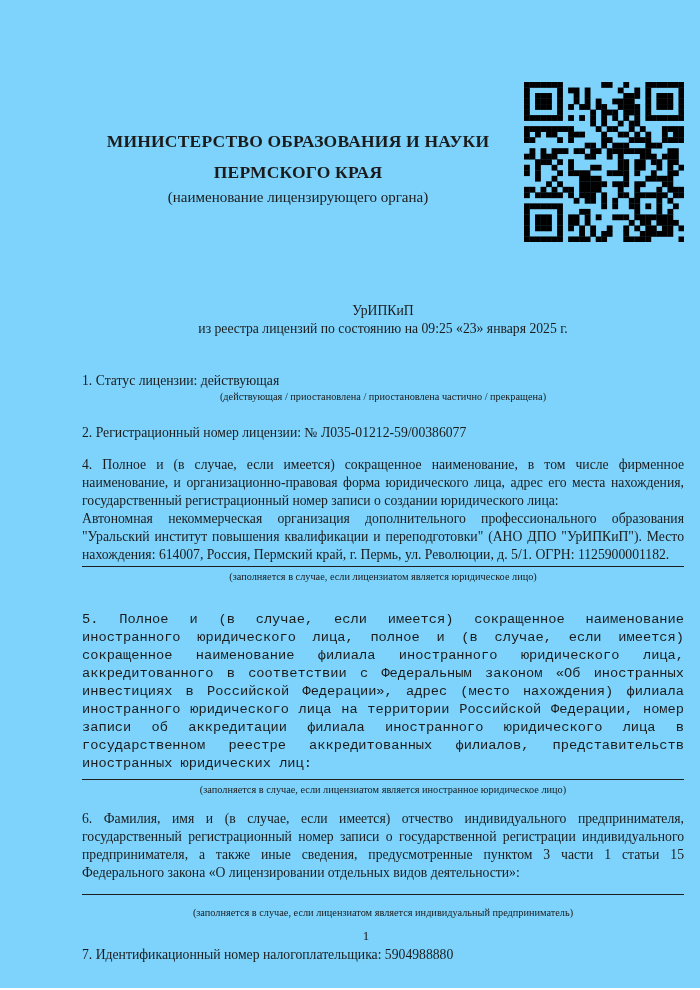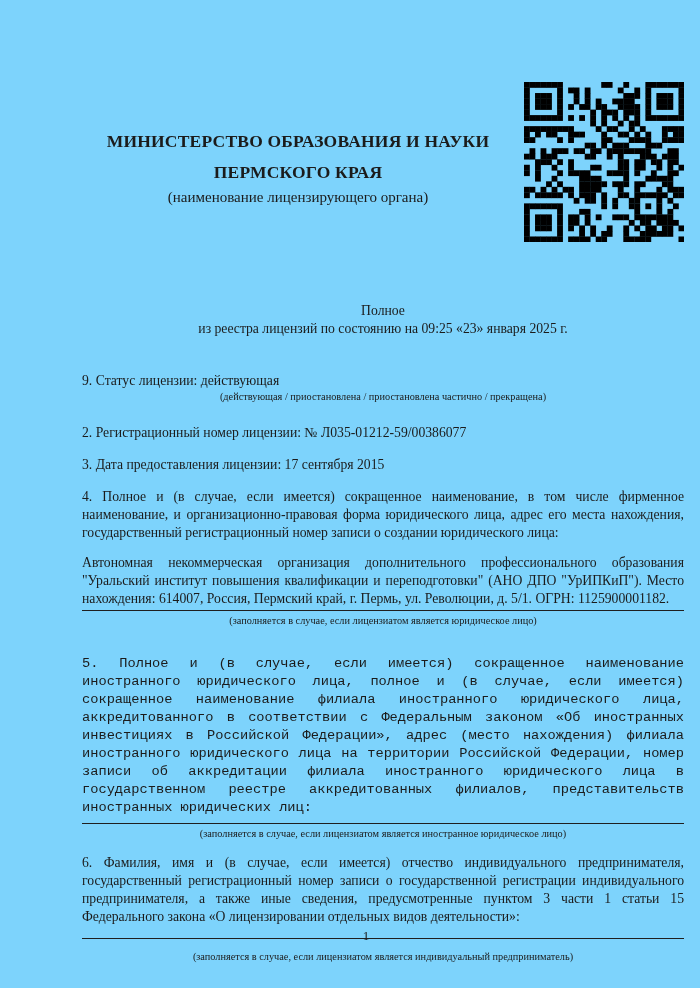--- a/index.html
+++ b/index.html
@@ -52,21 +52,21 @@
     text-align: center;
     font-size: 13.7px;
     line-height: 18px;
   }
   .content {
     margin-left: 65px;
     width: 602px;
     font-size: 13.7px;
     line-height: 18px;
   }
-  .item { text-align: left; margin-top: 12px; }
+  .item { text-align: left; }
   .just { text-align: justify; }
   .cap {
     font-size: 10.3px;
     line-height: 12px;
     text-align: center;
   }
   .rule {
     height: 0;
     border-top: 1.8px solid #1f1f1f;
   }
@@ -522,32 +522,31 @@
         <rect x="99.31" y="154.48" width="5.82" height="5.82"></rect>
         <rect x="104.83" y="154.48" width="5.82" height="5.82"></rect>
         <rect x="110.34" y="154.48" width="5.82" height="5.82"></rect>
         <rect x="115.86" y="154.48" width="5.82" height="5.82"></rect>
         <rect x="121.38" y="154.48" width="5.82" height="5.82"></rect>
         <rect x="154.48" y="154.48" width="5.82" height="5.82"></rect>
       </svg>
   </div>
 
   <div class="title-block">
-    <div>Полное</div>
+    <div>УрИПКиП</div>
     <div>из реестра лицензий по состоянию на 09:25 «23» января 2025 г.</div>
   </div>
 
   <div class="content">
 
-    <div class="item mt-s1">9. Статус лицензии: действующая</div>
+    <div class="item mt-s1">1. Статус лицензии: действующая</div>
     <div class="cap mt-cap1">(действующая / приостановлена / приостановлена частично / прекращена)</div>
 
     <div class="item mt-s2">2. Регистрационный номер лицензии: № Л035-01212-59/00386077</div>
 
-    <div class="item mt-s3">3. Дата предоставления лицензии: 17 сентября 2015</div>
 
     <div class="item just mt-s4">4. Полное и (в случае, если имеется) сокращенное наименование, в том числе фирменное наименование, и организационно-правовая форма юридического лица, адрес его места нахождения, государственный регистрационный номер записи о создании юридического лица:</div>
     <div class="item just">Автономная некоммерческая организация дополнительного профессионального образования "Уральский институт повышения квалификации и переподготовки" (АНО ДПО "УрИПКиП"). Место нахождения: 614007, Россия, Пермский край, г. Пермь, ул. Революции, д. 5/1. ОГРН: 1125900001182.</div>
     <div class="rule mt-r4"></div>
     <div class="cap mt-cap4">(заполняется в случае, если лицензиатом является юридическое лицо)</div>
 
     <div class="item just mt-s5">5. Полное и (в случае, если имеется) сокращенное наименование иностранного юридического лица, полное и (в случае, если имеется) сокращенное наименование филиала иностранного юридического лица, аккредитованного в соответствии с Федеральным законом «Об иностранных инвестициях в Российской Федерации», адрес (место нахождения) филиала иностранного юридического лица на территории Российской Федерации, номер записи об аккредитации филиала иностранного юридического лица в государственном реестре аккредитованных филиалов, представительств иностранных юридических лиц:</div>
     <div class="rule mt-r5"></div>
     <div class="cap mt-cap5">(заполняется в случае, если лицензиатом является иностранное юридическое лицо)</div>
 

